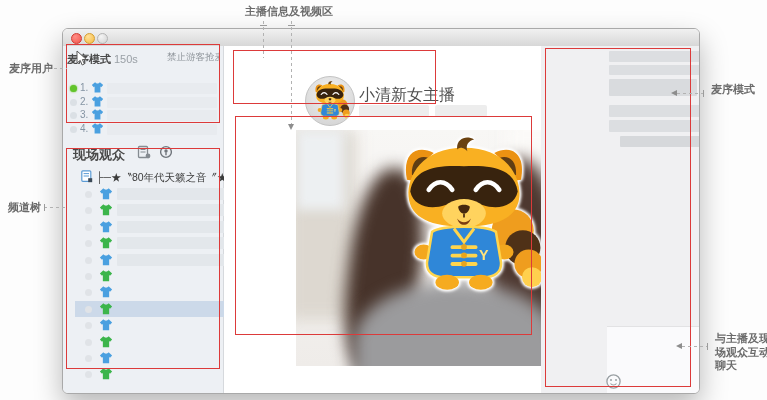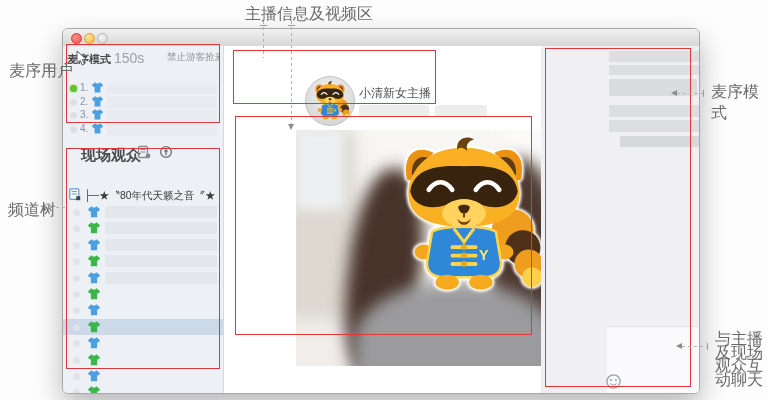--- a/index.html
+++ b/index.html
@@ -14,46 +14,46 @@
   .tl.red{left:8px;background:radial-gradient(circle at 35% 30%,#ff8d85,#f3564d);border:0.5px solid #cf3b33;}
   .tl.yellow{left:21px;background:radial-gradient(circle at 35% 30%,#ffe09a,#f6bb40);border:0.5px solid #d39f35;}
   .tl.gray{left:34px;background:radial-gradient(circle at 35% 30%,#f4f4f4,#d2d2d2);border:0.5px solid #b4b4b4;}
   
   .left-panel{position:absolute;left:0;top:17px;width:160px;height:347px;background:#edf0f4;border-right:1px solid #d6d9dd;}
   .center-panel{position:absolute;left:161px;top:17px;width:317px;height:347px;background:#fff;}
   .right-panel{position:absolute;left:478px;top:17px;width:158px;height:347px;background:#f0f0f2;}
   
   .mic-header{position:absolute;left:4px;top:3px;width:152px;height:15px;white-space:nowrap;overflow:hidden;}
   .mic-title{font-size:11px;font-weight:bold;color:#4a4a4a;}
-  .mic-timer{font-size:14px;color:#9aa0a6;margin-left:3px;}
+  .mic-timer{font-size:11px;color:#9aa0a6;margin-left:3px;}
   .mic-hint{position:absolute;right:-5px;top:2px;font-size:9.5px;color:#8f959b;white-space:nowrap;}
   .mic-rows{position:absolute;left:0;top:36px;width:160px;}
   .mic-row{position:relative;height:13px;margin-bottom:0.5px;}
   .mic-dot{position:absolute;left:7px;top:3px;width:7px;height:7px;border-radius:50%;background:#dbe0e5;}
   .mic-dot.active{background:#62c42c;box-shadow:0 0 2px #62c42c;}
   .mic-num{position:absolute;left:17px;top:0;font-size:10px;color:#8594a3;}
   .mic-row .shirt{position:absolute;left:28px;top:-1px;width:13px;height:13px;}
   .mic-bar{position:absolute;left:44px;top:1px;width:110px;height:11px;background:#e8ebef;border-radius:1px;}
   .aud-header{position:absolute;left:0;top:98px;width:160px;height:18px;}
-  .aud-title{position:absolute;left:10px;top:2px;font-size:15px;font-weight:bold;color:#4a4a4a;margin-left:8px;}
+  .aud-title{position:absolute;left:10px;top:2px;font-size:13px;font-weight:bold;color:#4a4a4a;}
   .aud-header svg{position:absolute;top:1px;}
-  .tree{position:absolute;left:0;top:122px;width:180px;margin-top:18px;}
+  .tree{position:absolute;left:12px;top:122px;width:180px;}
   .tree-title-row{position:relative;height:18px;white-space:nowrap;overflow:hidden;}
   .tree-title-row svg{position:absolute;left:6px;top:2px;}
   .tree-title{position:absolute;left:21px;top:3px;font-size:10.5px;color:#3c3c3c;}
   .tree-row{position:relative;height:16.4px;}
   .tree-row.selected{background:#ccd9e9;}
   .tree-dot{position:absolute;left:10px;top:5px;width:7px;height:7px;border-radius:50%;background:#e0e3e7;}
   .tree-row .shirt{position:absolute;left:24px;top:1px;width:14px;height:14px;}
   .tree-bar{position:absolute;left:42px;top:2px;width:112px;height:12px;background:#e3e7eb;border-radius:1px;}
   
   .avatar{position:absolute;left:81px;top:30px;width:48px;height:48px;border-radius:50%;overflow:hidden;
           background:radial-gradient(circle at 50% 35%,#f2f2f2,#cfcfcf);border:1px solid #c3c3c3;}
   .avatar svg{position:absolute;left:3px;top:4px;}
-  .anchor-name{position:absolute;left:135px;top:39px;font-size:12px;color:#4f4f4f;}
+  .anchor-name{position:absolute;left:135px;top:39px;font-size:16px;color:#4f4f4f;}
   .info-bar1{position:absolute;left:135px;top:59px;width:70px;height:12px;background:#ededed;border-radius:2px;}
   .info-bar2{position:absolute;left:211px;top:59px;width:52px;height:12px;background:#ededed;border-radius:2px;}
   .video{position:absolute;left:72px;top:84px;width:300px;height:236px;overflow:hidden;background:linear-gradient(#f8f7f5,#efece9);}
   .blur-shape{position:absolute;filter:blur(8px);}
   .bld-left{left:-10px;top:0;width:70px;height:190px;background:#ddd8d0;}
   .sky-right{right:-10px;top:-10px;width:100px;height:130px;background:#fbfaf8;}
   .hair-left{left:52px;top:38px;width:72px;height:210px;background:#47332a;border-radius:45%;transform:rotate(7deg);}
   .hair-right{left:192px;top:28px;width:78px;height:220px;background:#4e3830;border-radius:45%;transform:rotate(-6deg);}
   .sweater{left:58px;top:152px;width:204px;height:120px;background:#9b9b9d;border-radius:50% 50% 0 0;}
   .collar{left:136px;top:182px;width:48px;height:80px;background:#edf0f2;filter:blur(6px);}
@@ -71,21 +71,21 @@
   .chat-input-area{position:absolute;left:66px;top:280px;width:145px;height:67px;background:#fafafc;border-top:1px solid #e2e2e4;}
   .smiley-icon{position:absolute;left:64px;top:327px;}
   
   .rbox{position:absolute;border:1.5px solid #dc3a3a;pointer-events:none;z-index:40;}
   .rb-mic{left:66px;top:44px;width:152px;height:77px;}
   .rb-tree{left:66px;top:148px;width:152px;height:219px;}
   .rb-anchor{left:233px;top:50px;width:201px;height:52px;}
   .rb-video{left:235px;top:116px;width:295px;height:217px;}
   .rb-chat{left:545px;top:48px;width:144px;height:337px;}
   
-  .ann{position:absolute;font-size:16px;color:#6b6b6b;z-index:50;}
+  .ann{position:absolute;font-size:11px;color:#6b6b6b;z-index:50;font-weight:bold;}
   .ann-top{left:245px;top:4px;}
   .ann-mic{left:9px;top:61px;}
   .ann-tree{left:8px;top:200px;}
   .ann-chat{left:711px;top:82px;}
   .ann-interact{left:715px;top:332px;width:58px;line-height:13.5px;}
   .dash-h{position:absolute;height:1px;z-index:45;
           background-image:repeating-linear-gradient(to right,#b2b2b2 0 3px,transparent 3px 6px);}
   .dash-v{position:absolute;width:1px;z-index:45;
           background-image:repeating-linear-gradient(to bottom,#b2b2b2 0 3px,transparent 3px 6px);}
   .tick-v{position:absolute;width:1px;height:7px;background:#9b9b9b;z-index:45;}

